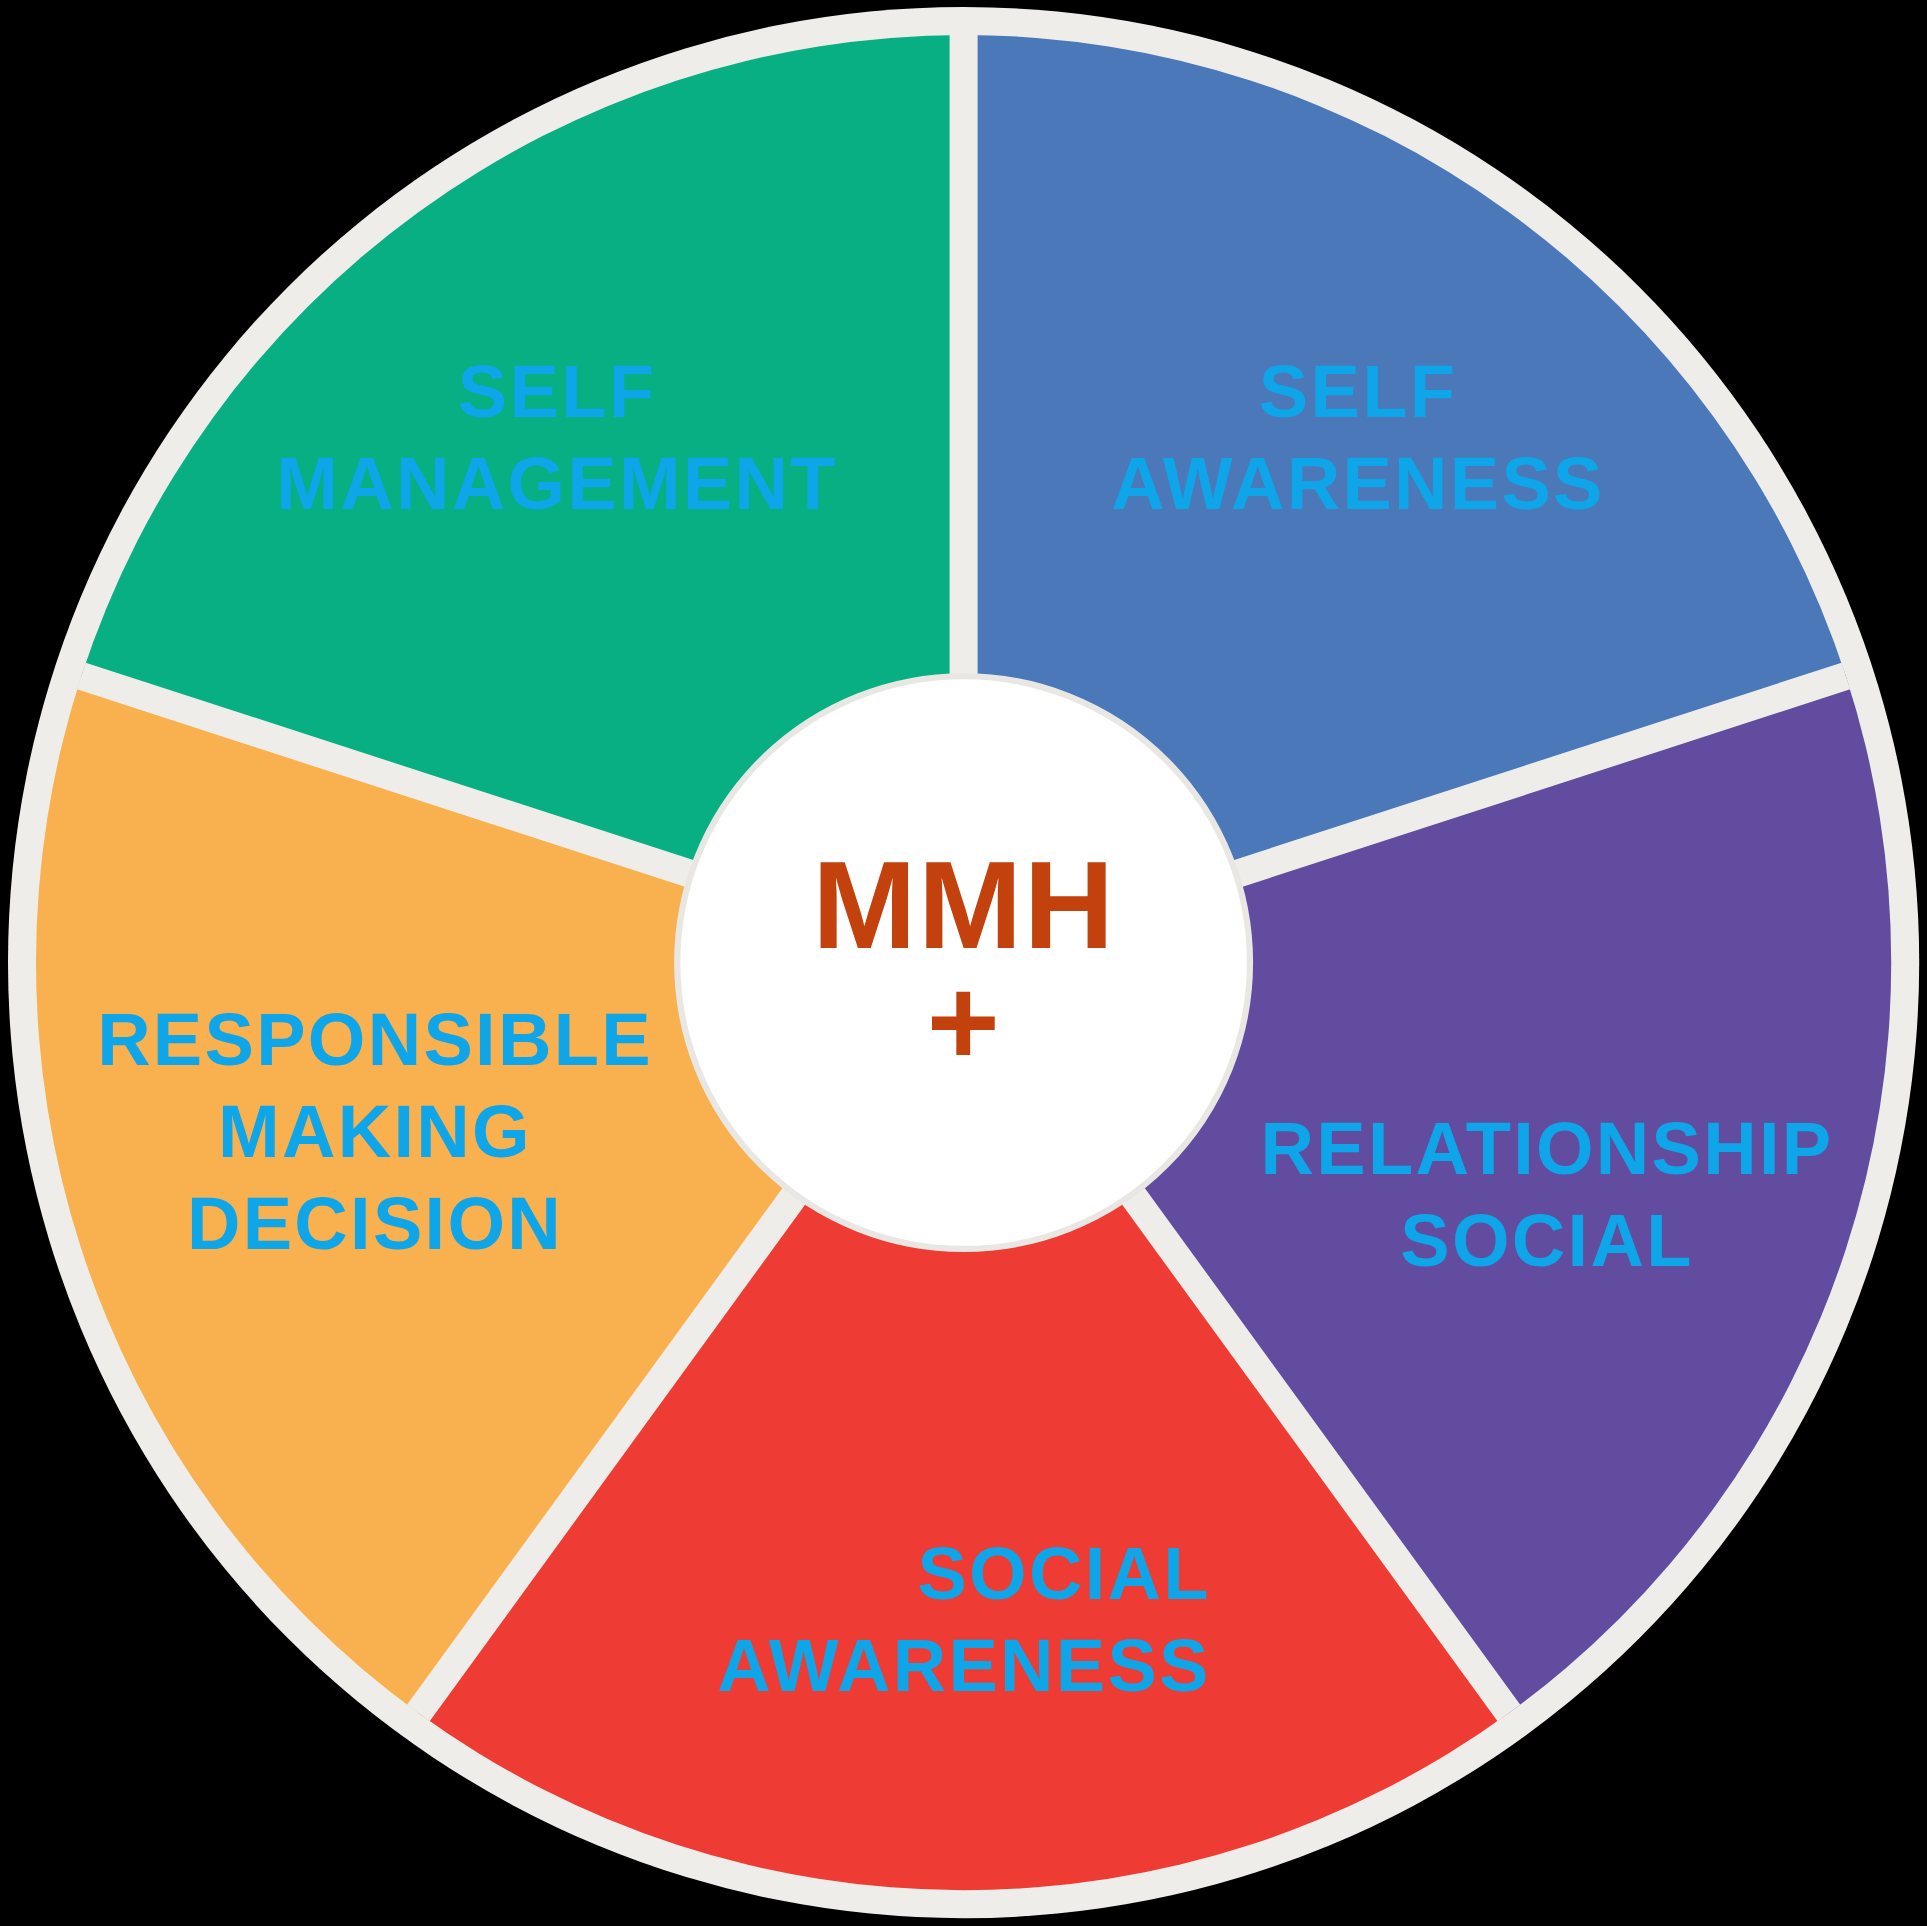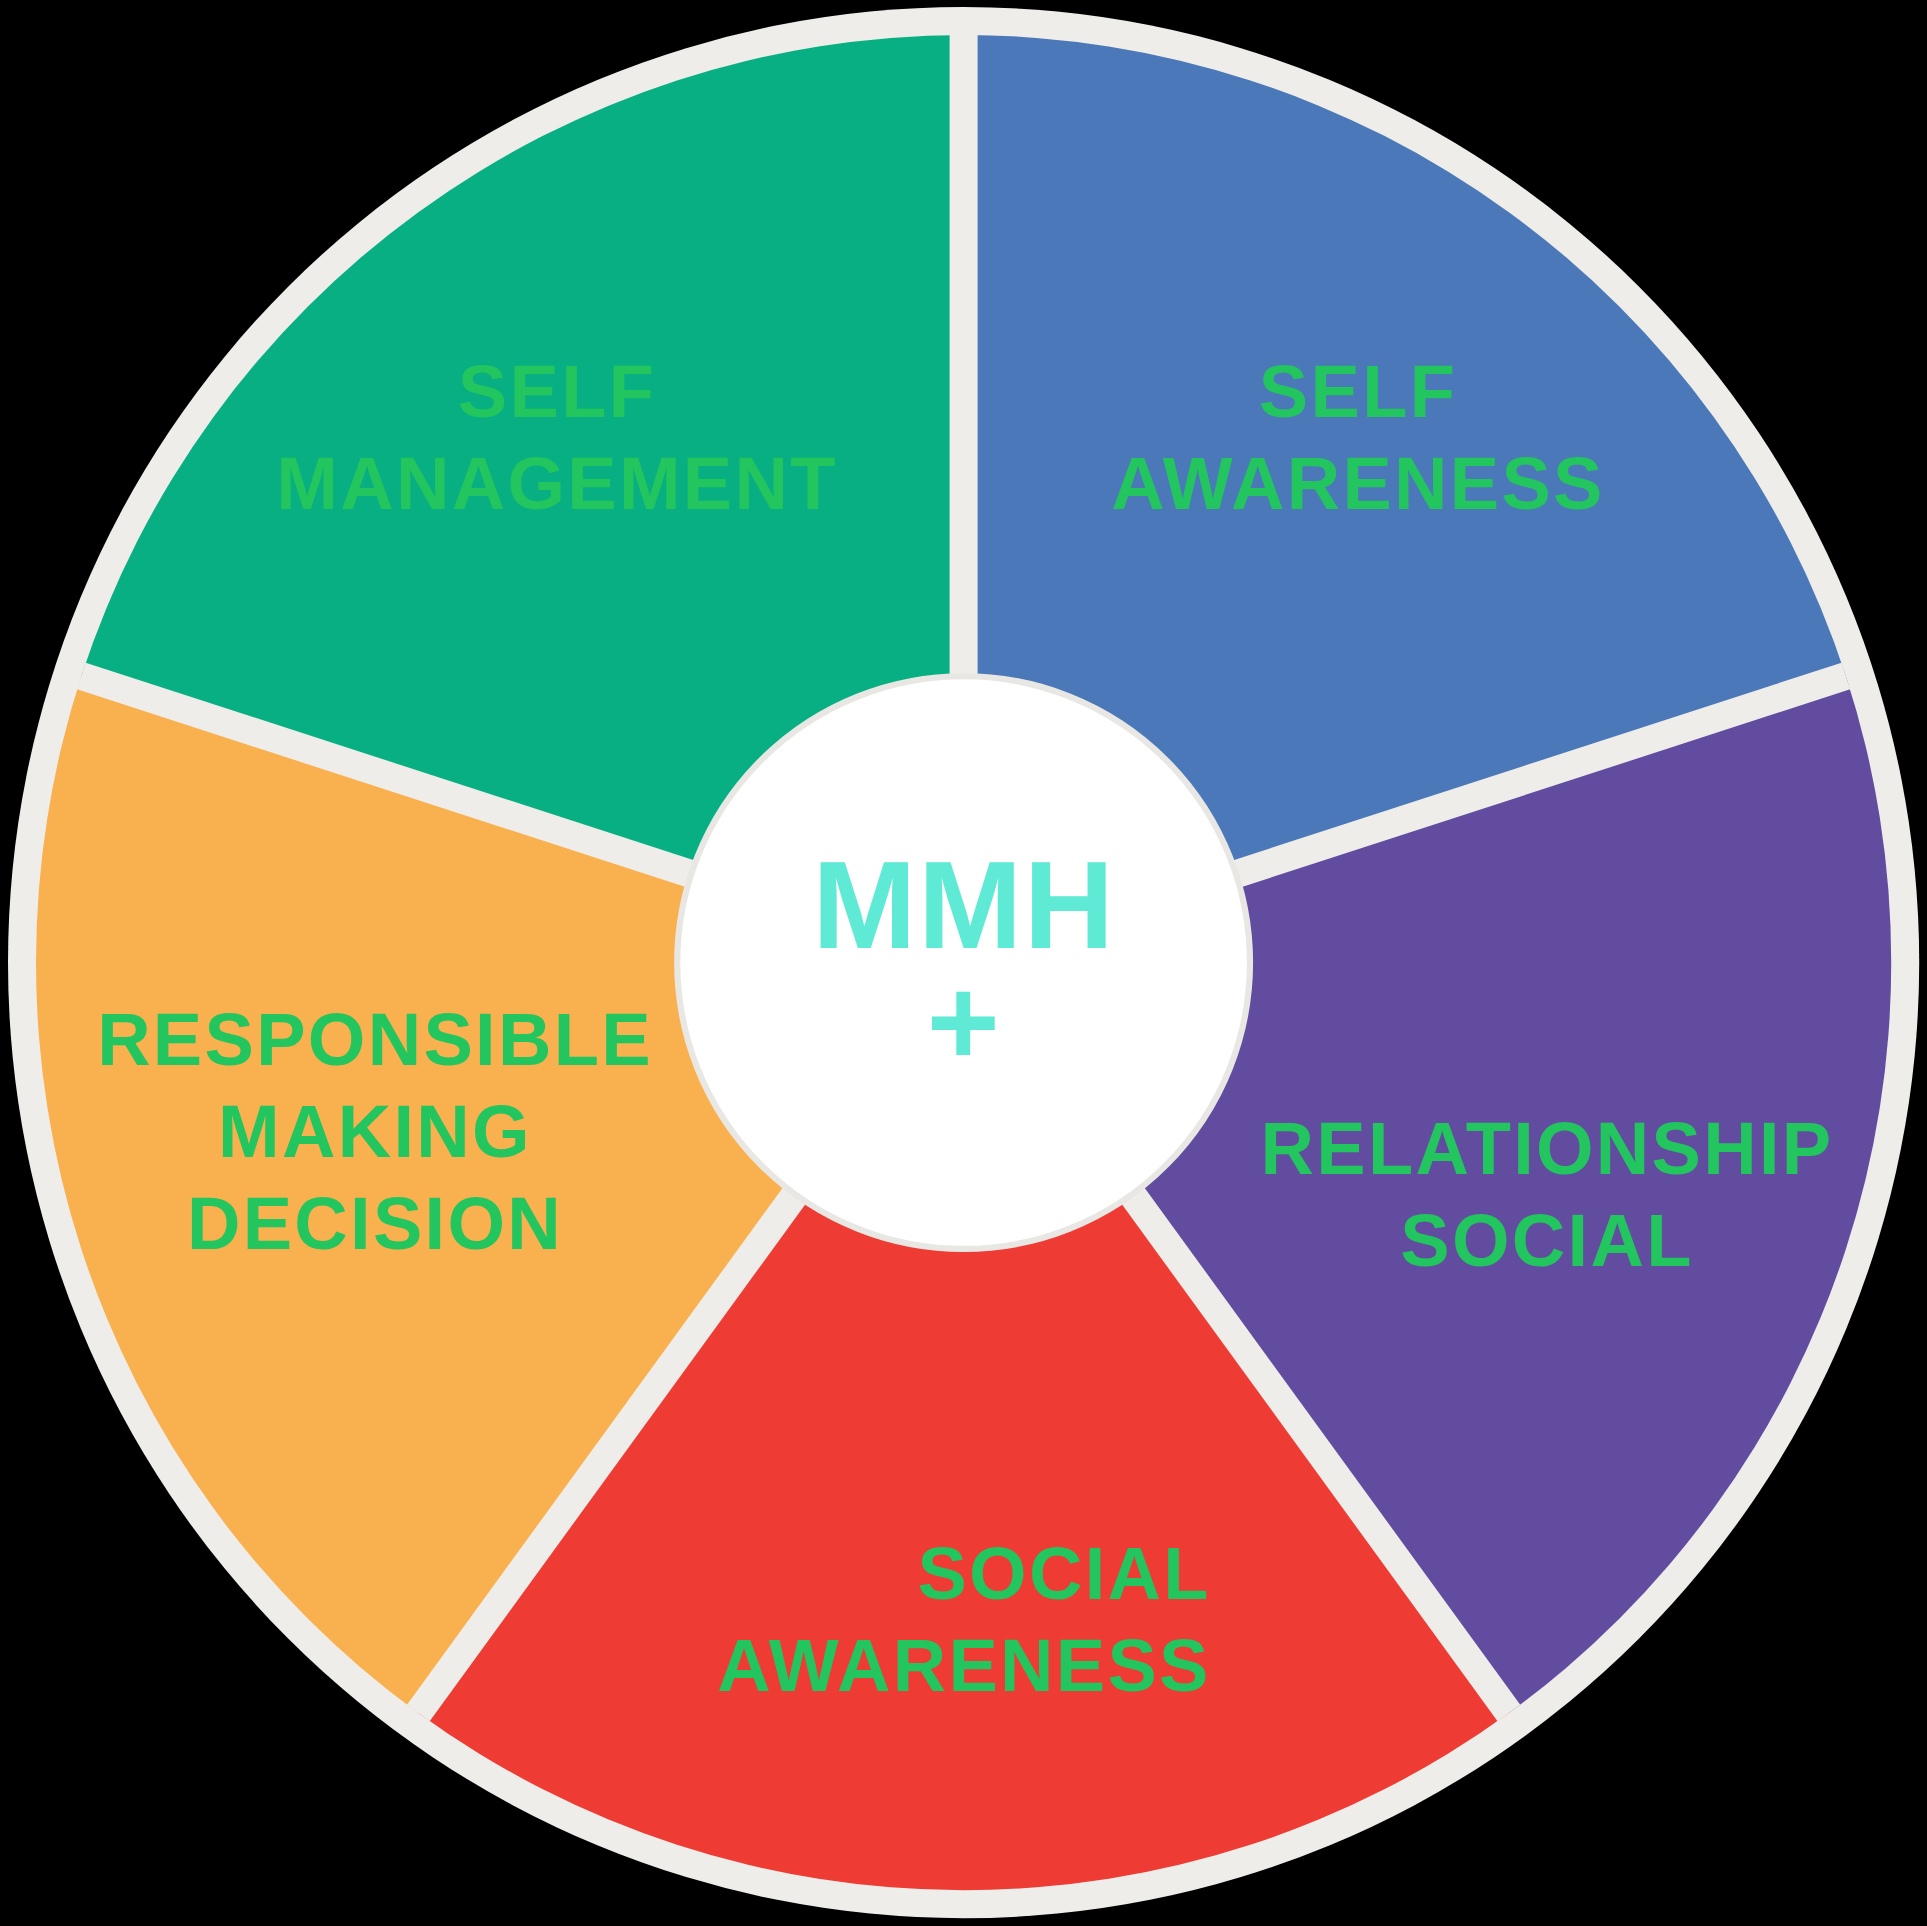--- a/index.html
+++ b/index.html
@@ -20,32 +20,32 @@
     left: 0;
     top: 0;
     width: 1928px;
     height: 1926px;
     display: block;
   }
   .seg-label {
     position: absolute;
     transform: translate(-50%, -50%);
     text-align: center;
-    color: #22c55e;
+    color: #0ea5e9;
     font-weight: bold;
     font-size: 74px;
     line-height: 92px;
     letter-spacing: 2.3px;
     white-space: nowrap;
   }
   .center-label {
     position: absolute;
     transform: translate(-50%, -50%);
     text-align: center;
-    color: #5eead4;
+    color: #c2410c;
     font-weight: bold;
     font-size: 125px;
     line-height: 117px;
     letter-spacing: 1.6px;
     white-space: nowrap;
   }
 </style>
 </head>
 <body>
 

